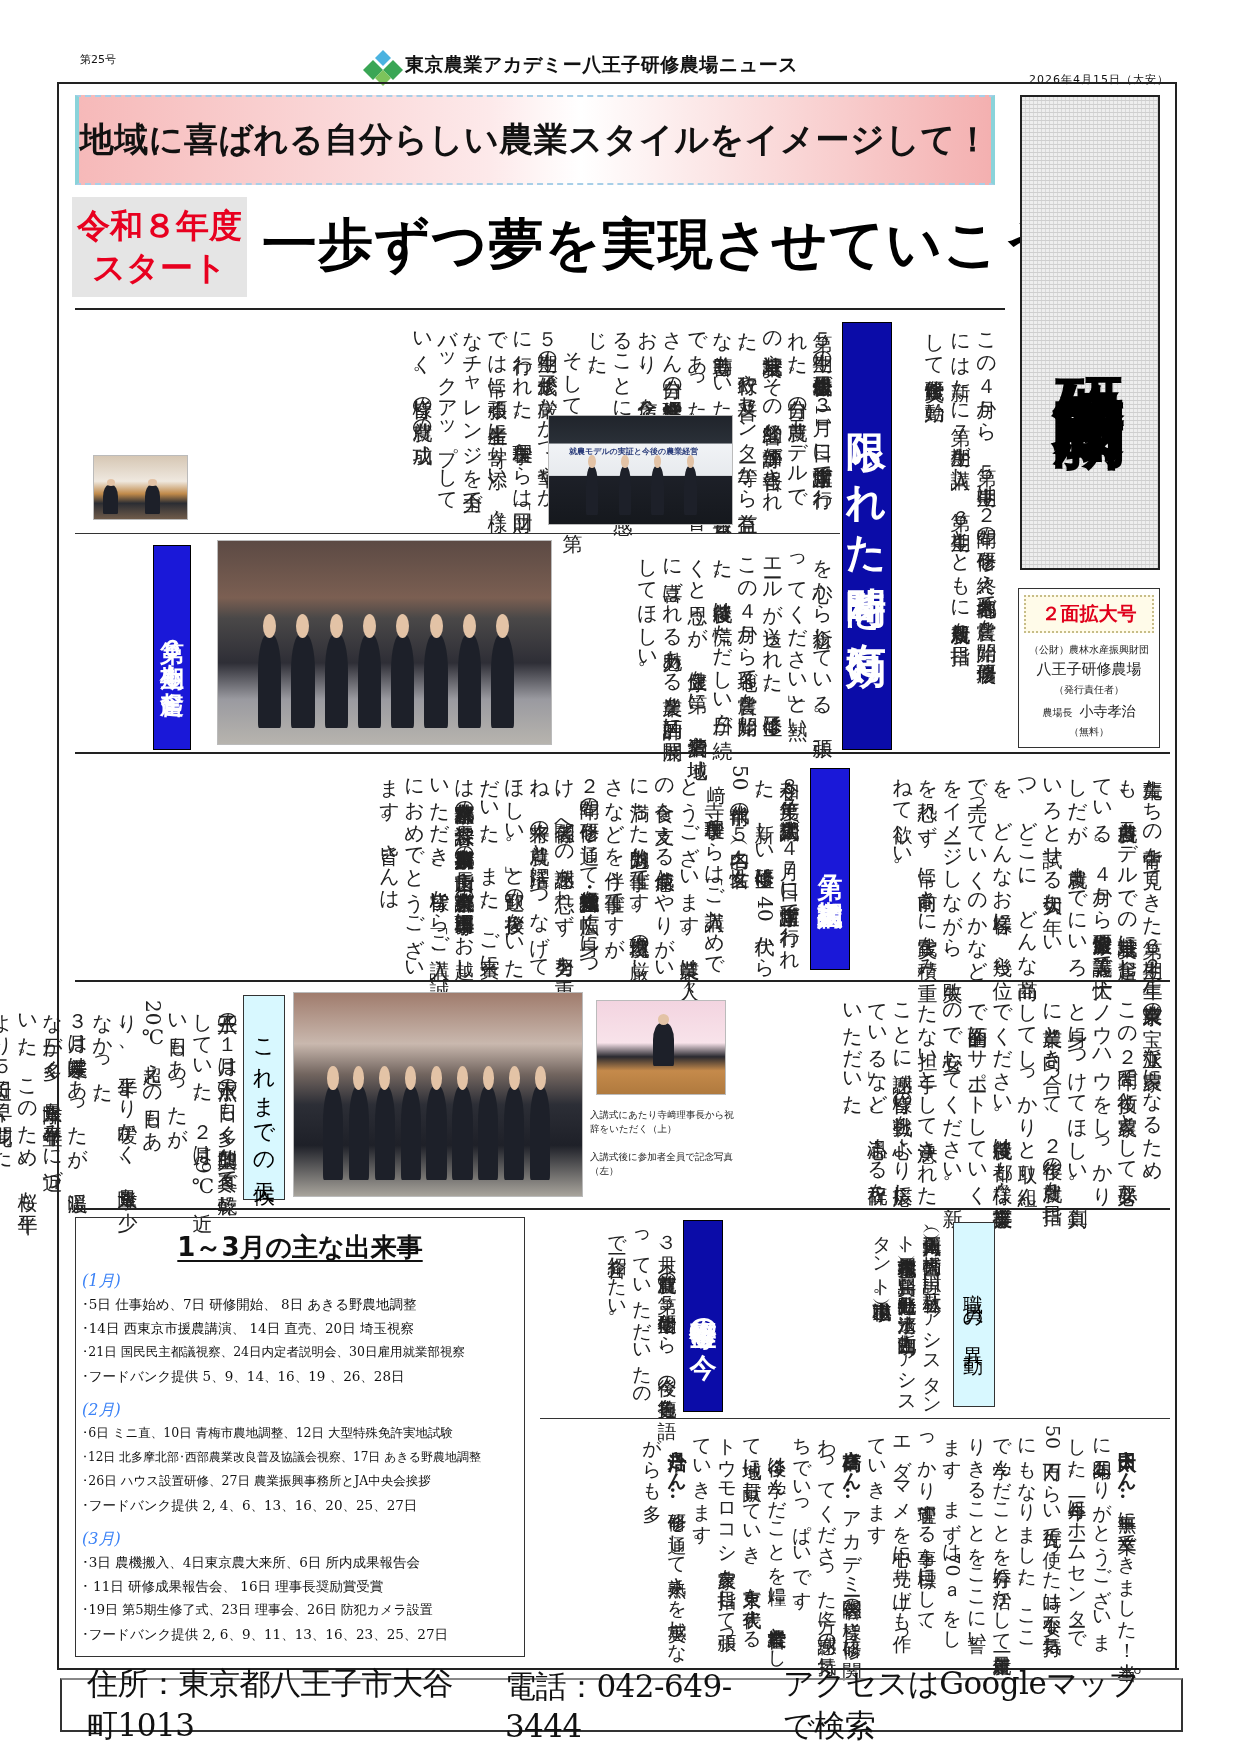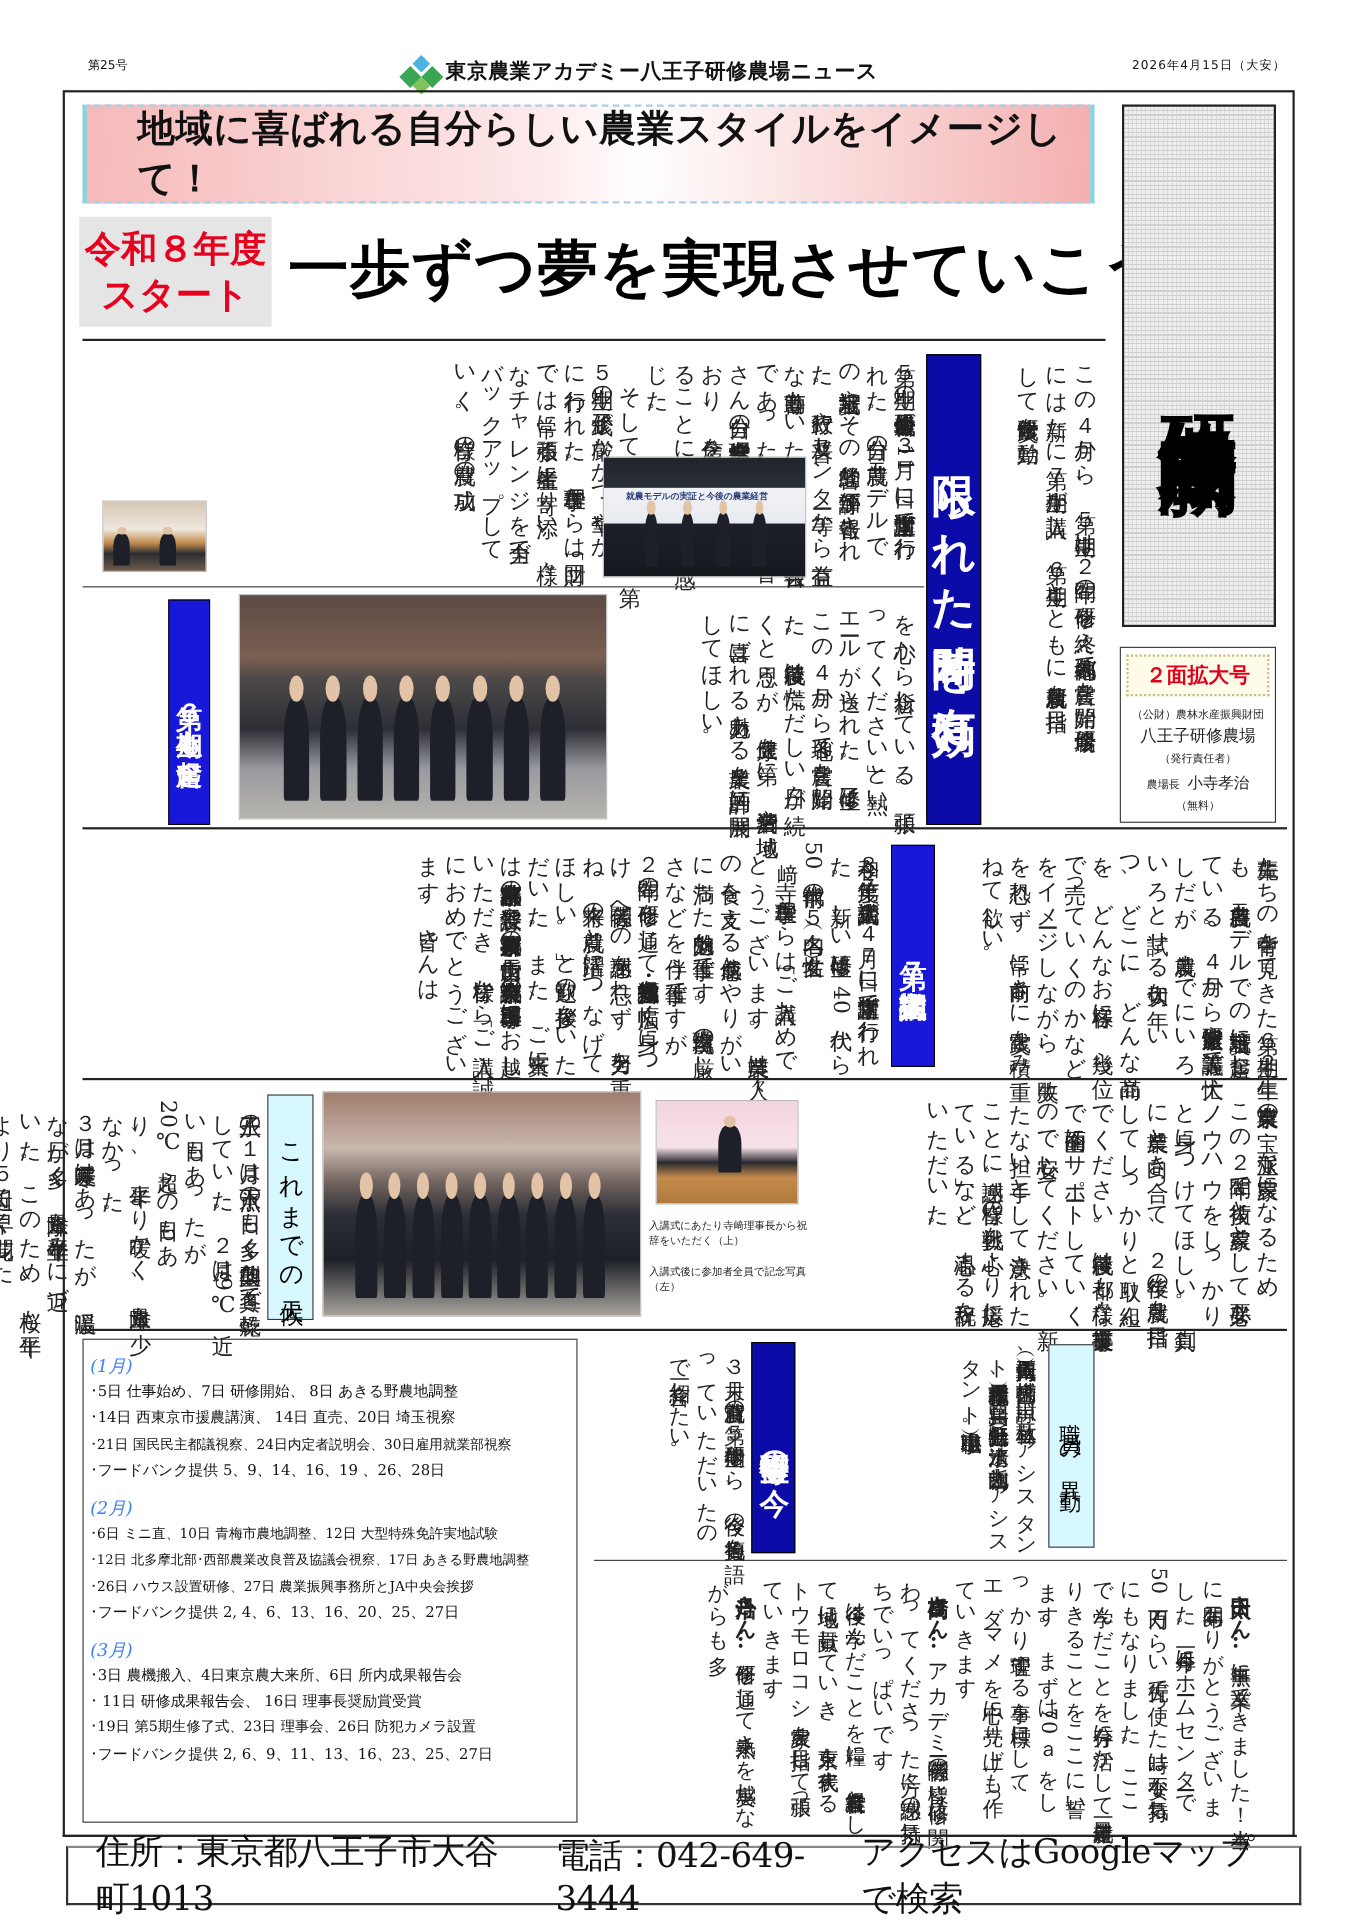--- a/index.html
+++ b/index.html
@@ -4,29 +4,29 @@
 <style>
   * { box-sizing: border-box; margin: 0; padding: 0; }
   html, body { width: 1241px; height: 1754px; background: #fff; overflow: hidden; }
   body { position: relative; font-family: "DejaVu Serif", "Liberation Serif", serif; color: #111; }
   .abs { position: absolute; }
   .vtext { writing-mode: vertical-rl; font-family: "DejaVu Serif", serif; font-size: 20px; line-height: 25px; letter-spacing: 0px; color: #222; white-space: pre-wrap; }
   .sans { font-family: "DejaVu Sans", "Liberation Sans", sans-serif; }
 
   
   .hdr-issue { left: 80px; top: 52px; font-size: 11px; font-family: "DejaVu Sans", sans-serif; }
-  .hdr-date { right: 72px; top: 52px; font-size: 11px; font-family: "DejaVu Sans", sans-serif; letter-spacing: 1px; }
+  .hdr-date { right: 72px; top: 72px; font-size: 11px; font-family: "DejaVu Sans", sans-serif; letter-spacing: 1px; }
   .hdr-title { left: 405px; top: 52px; font-size: 19px; font-weight: bold; font-family: "DejaVu Sans", sans-serif; letter-spacing: 0.5px; }
   .logo { left: 360px; top: 48px; width: 46px; height: 40px; }
 
   .frame { left: 57px; top: 82px; width: 1120px; height: 1588px; border: 2px solid #222; }
 
   
   .banner { left: 75px; top: 95px; width: 920px; height: 90px; background: linear-gradient(90deg, #f6b9b9 0%, #fde9ea 45%, #fff 55%, #f4b0b0 100%); border-left: 4px solid #8ad3da; border-right: 4px solid #8ad3da; border-top: 2px dashed #a7cfe8; border-bottom: 2px dashed #a7cfe8; display: flex; align-items: center; justify-content: center; }
-  .banner span { font-family: Liberation Mono, monospace; font-weight: bold; font-size: 34px; color: #111; letter-spacing: 0.5px; padding-left: 46px; }
+  .banner span { font-family: Liberation Mono, monospace; font-weight: bold; font-size: 34px; color: #111; letter-spacing: 0.5px; }
 
   .start-badge { left: 72px; top: 197px; width: 175px; height: 100px; background: #e5e5e5; display: flex; flex-direction: column; align-items: center; justify-content: center; }
   .start-badge span { font-family: "DejaVu Sans", sans-serif; font-weight: bold; color: #e8001f; font-size: 33px; line-height: 42px; }
   .headline { left: 262px; top: 208px; font-family: "DejaVu Sans", sans-serif; font-weight: bold; font-size: 55px; letter-spacing: 1px; color: #000; }
 
   
   .masthead { left: 1020px; top: 95px; width: 140px; height: 475px; border: 2px solid #222; background-color: #eee;
     background-image: repeating-linear-gradient(0deg, transparent 0 3px, #cfcfcf 3px 4px), repeating-linear-gradient(90deg, transparent 0 3px, #d8d8d8 3px 4px);
     display: flex; align-items: center; justify-content: center; }
   .masthead span { writing-mode: vertical-rl; text-orientation: upright; font-family: "DejaVu Sans", sans-serif; font-weight: bold; font-size: 72px; letter-spacing: 4px; color: #000; }
@@ -189,20 +189,21 @@
 
 <div class="abs hr-thin" style="left:540px;top:1418px;width:630px"></div>
 <div class="abs vtext" style="left:540px;top:1425px;width:625px;height:235px;font-size:19px">
   <b>太田さん…</b><span>無事に卒業できました！本当に二年間ありがとうございました。今年一月にホームセンターで50万円くらい先行で使った時は不安な気持ちにもなりました。ここで学んだことを存分に活かして就農一年目走りきることをここに誓います。まずは70ａをしっかり管理する事を目標にして、エダマメを中心に売り上げも作っていきます</span>
   <b>髙橋さん…</b><span>アカデミー関係者の皆様、研修に関わってくださった方々に感謝の気持ちでいっぱいです。
 　今後は学んだことを糧に、農業経営者として地域に貢献していき、東京を代表するトウモロコシ農家を目指して頑張っていきます。</span>
   <b>丹治さん…</b><span>研修を通して未熟さを実感しながらも多</span>
 </div>
 
 <div class="abs events">
+  <h2><u>1～3月の主な出来事</u></h2>
   <div class="ev-month">(1月)</div>
   <div class="ev-item">･5日 仕事始め、7日 研修開始、 8日 あきる野農地調整</div>
   <div class="ev-item">･14日 西東京市援農講演、 14日 直売、20日 埼玉視察</div>
   <div class="ev-item" style="font-size:12.5px">･21日 国民民主都議視察、24日内定者説明会、30日雇用就業部視察</div>
   <div class="ev-item">･フードバンク提供 5、9、14、16、19 、26、28日</div>
   <div class="ev-gap"></div>
   <div class="ev-month">(2月)</div>
   <div class="ev-item" style="font-size:12.5px">･6日 ミニ直、10日 青梅市農地調整、12日 大型特殊免許実地試験</div>
   <div class="ev-item" style="font-size:12px">･12日 北多摩北部･西部農業改良普及協議会視察、17日 あきる野農地調整</div>
   <div class="ev-item" style="font-size:12.5px">･26日 ハウス設置研修、27日 農業振興事務所とJA中央会挨拶</div>

